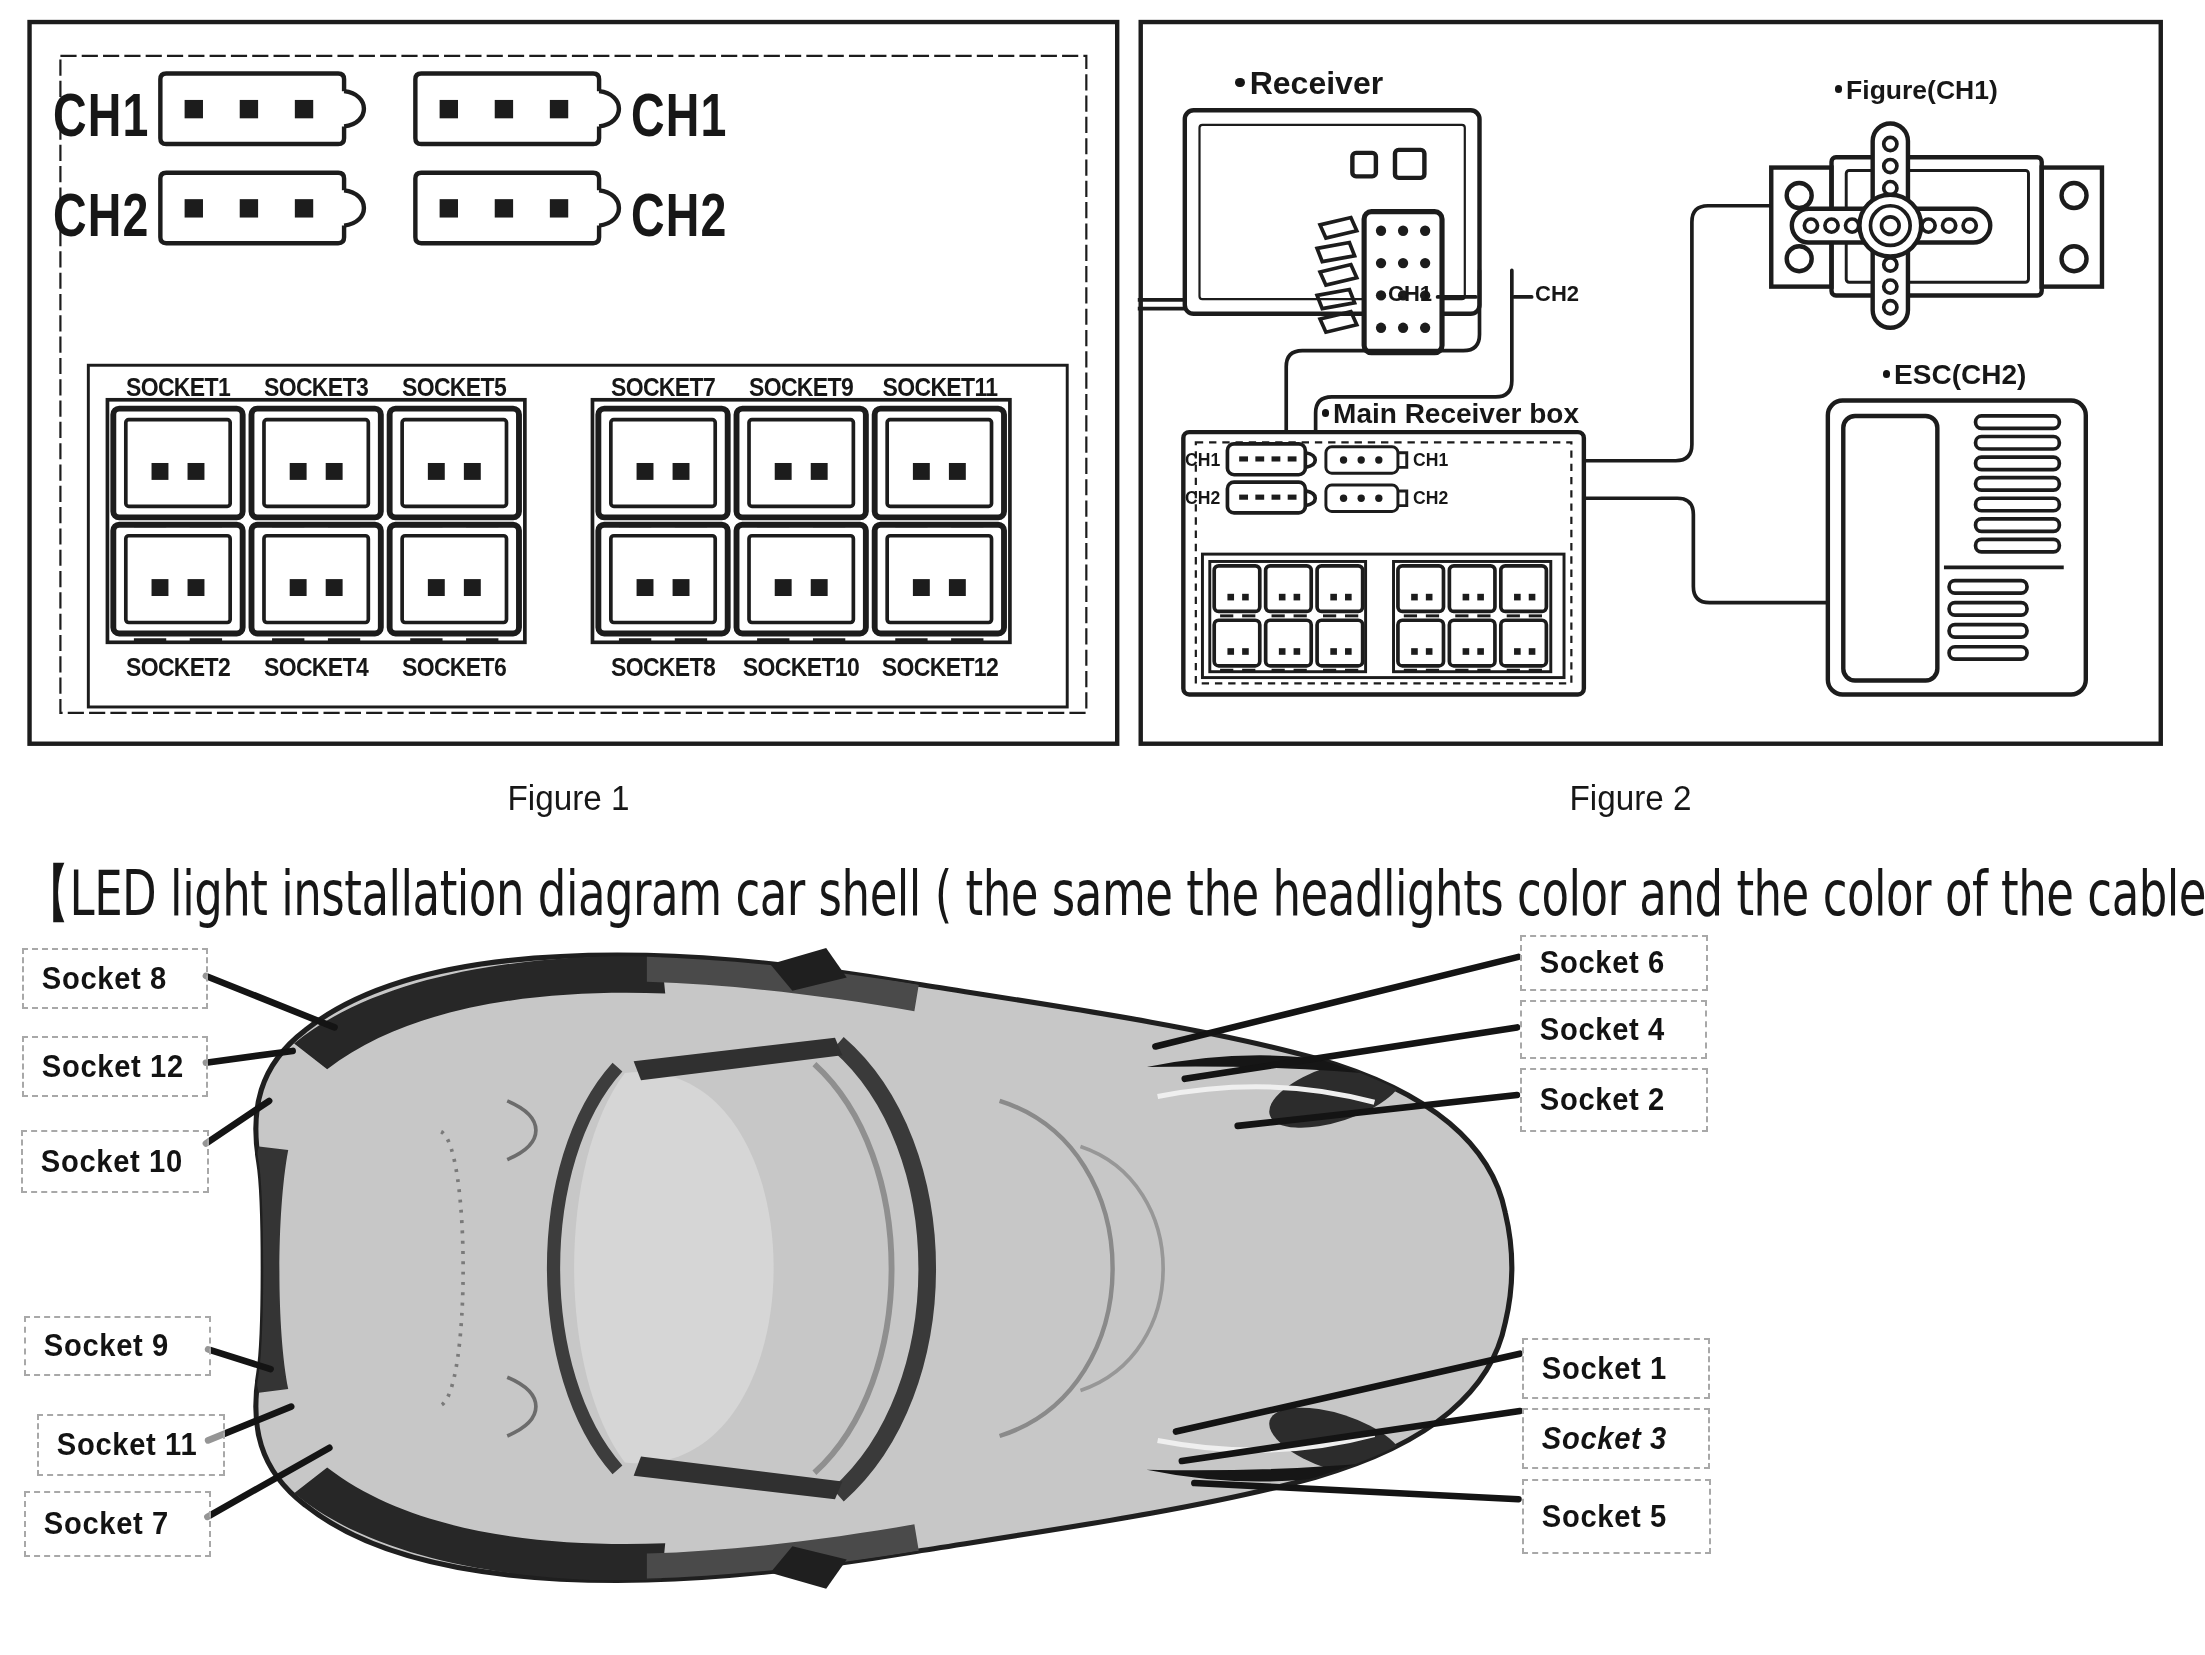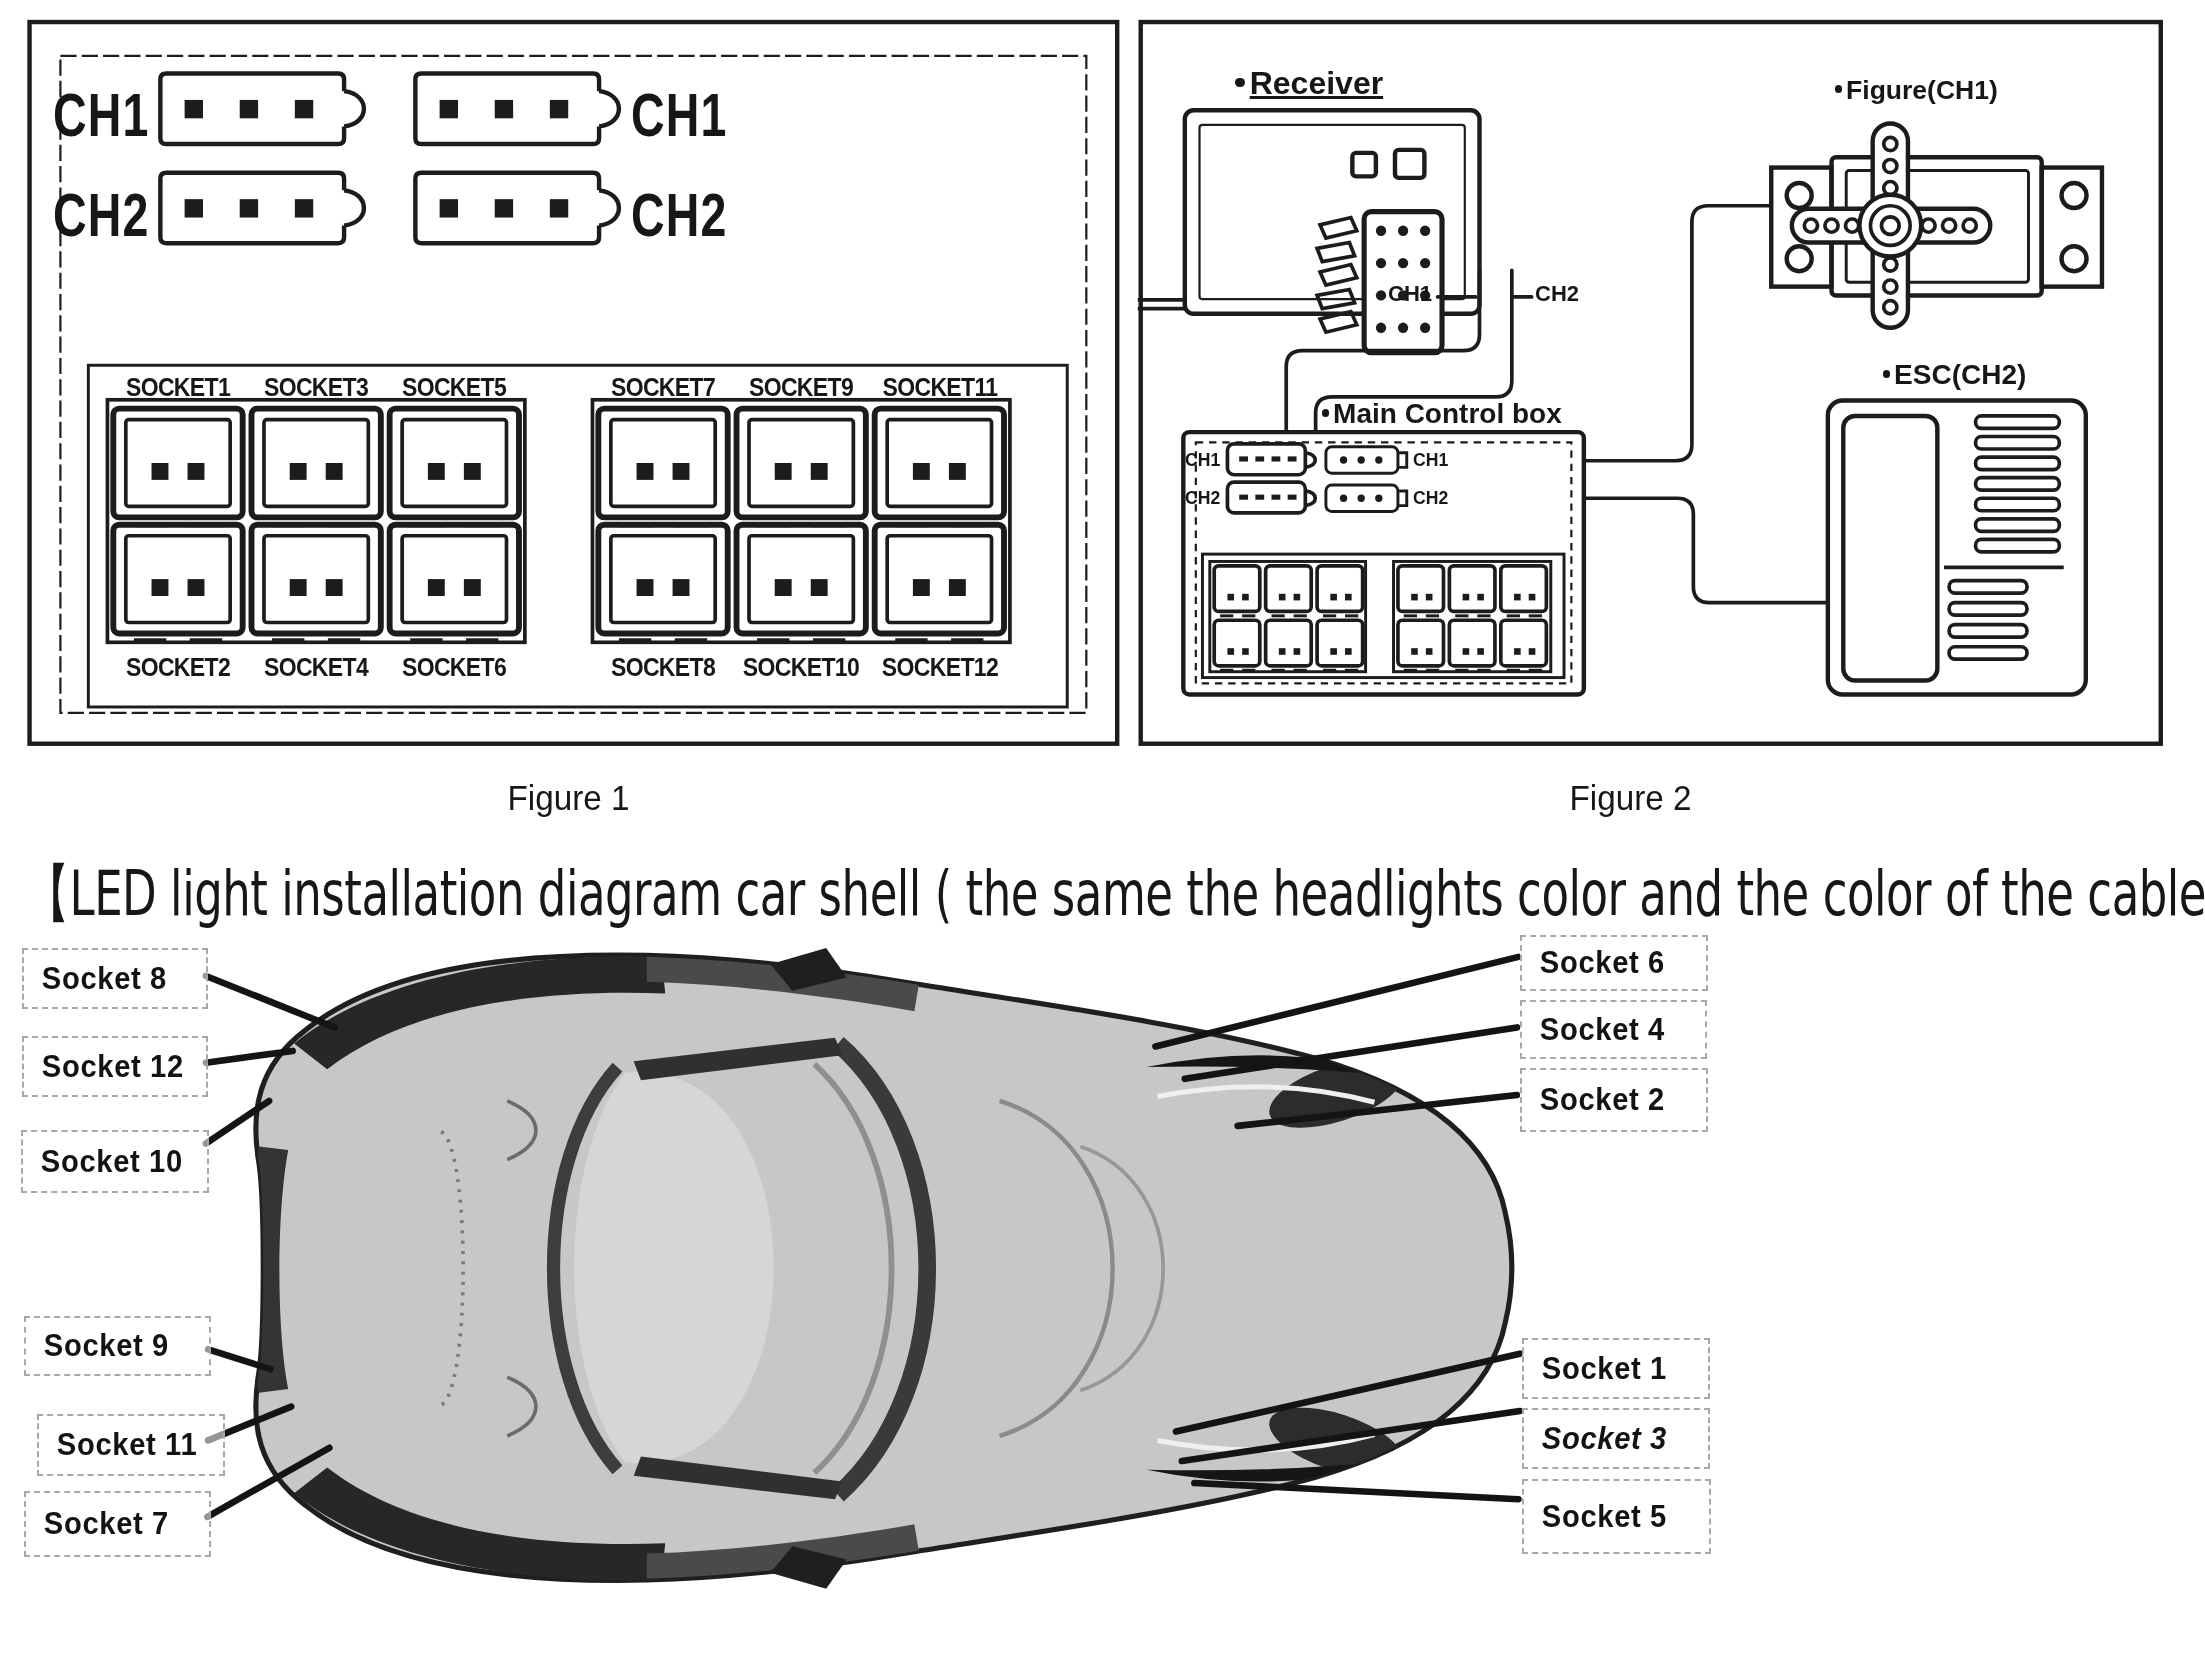--- a/index.html
+++ b/index.html
@@ -293,31 +293,31 @@
 <div class="txt sockTag" style="left:731px;top:373px;">SOCKET9</div>
 <div class="txt sockTag" style="left:870px;top:373px;">SOCKET11</div>
 
 <div class="txt sockTag" style="left:108px;top:653px;">SOCKET2</div>
 <div class="txt sockTag" style="left:246px;top:653px;">SOCKET4</div>
 <div class="txt sockTag" style="left:384px;top:653px;">SOCKET6</div>
 <div class="txt sockTag" style="left:593px;top:653px;">SOCKET8</div>
 <div class="txt sockTag" style="left:731px;top:653px;">SOCKET10</div>
 <div class="txt sockTag" style="left:870px;top:653px;">SOCKET12</div>
 
-<div class="txt f2lab" style="left:1235px;top:65px;font-size:32px;text-decoration:underline;">
+<div class="txt f2lab" style="left:1235px;top:65px;font-size:32px;">
   <span class="blt"></span><span>Receiver</span>
 </div>
 <div class="txt f2lab" style="left:1835px;top:75px;font-size:26.5px;">
   <span class="bltSm"></span><span>Figure(CH1)</span>
 </div>
 <div class="txt f2lab" style="left:1883px;top:359px;font-size:28px;">
   <span class="bltSm"></span><span>ESC(CH2)</span>
 </div>
 <div class="txt f2lab" style="left:1322px;top:398px;font-size:28px;">
-  <span class="bltSm"></span><span>Main Control box</span>
+  <span class="bltSm"></span><span>Main Receiver box</span>
 </div>
 <div class="txt f2lab" style="left:1388px;top:281px;font-size:22px;">CH1</div>
 <div class="txt f2lab" style="left:1535px;top:281px;font-size:22px;">CH2</div>
 <div class="txt f2lab" style="left:1185px;top:450px;font-size:17.6px;">CH1</div>
 <div class="txt f2lab" style="left:1185px;top:488px;font-size:17.6px;">CH2</div>
 <div class="txt f2lab" style="left:1413px;top:450px;font-size:17.6px;">CH1</div>
 <div class="txt f2lab" style="left:1413px;top:488px;font-size:17.6px;">CH2</div>
 
 <div class="txt caption" style="left:451px;top:778px;">Figure 1</div>
 <div class="txt caption" style="left:1513px;top:778px;">Figure 2</div>

